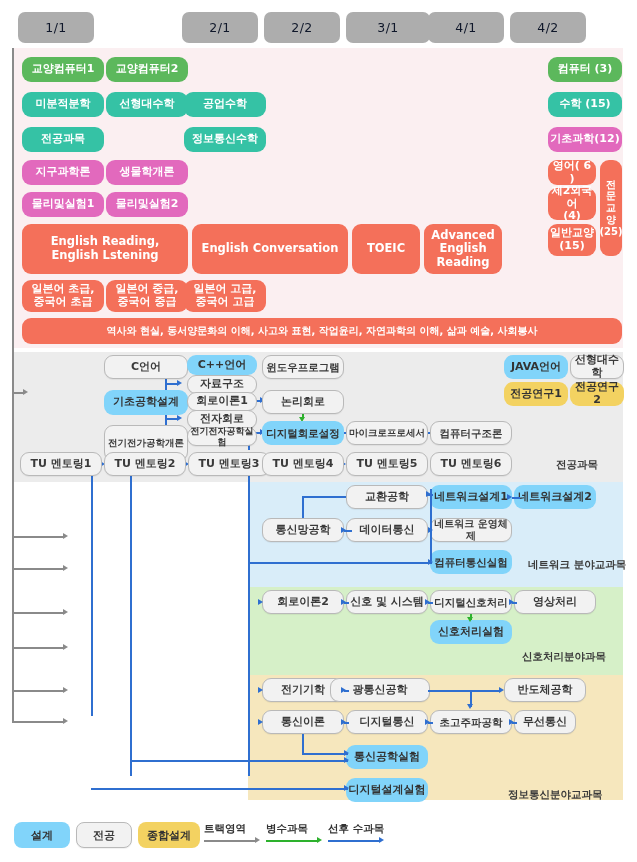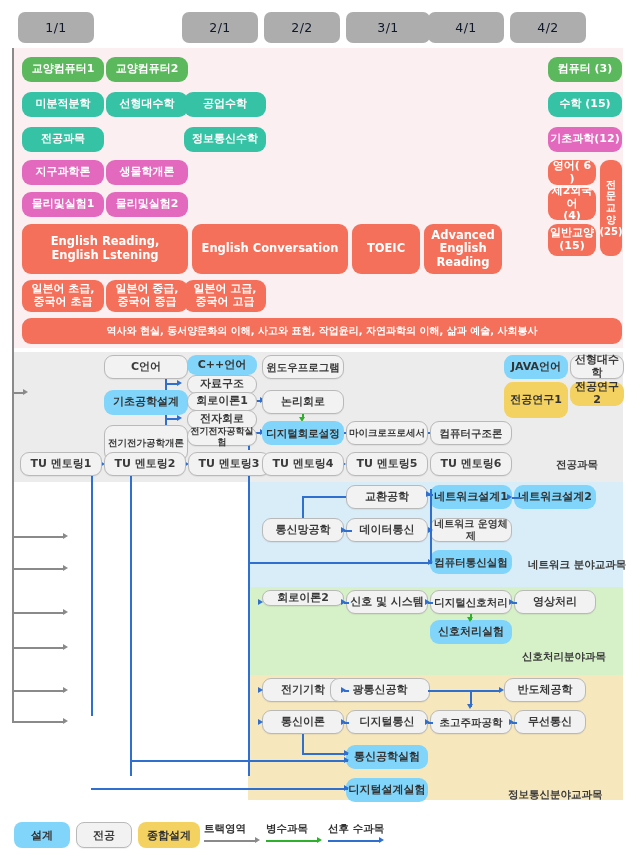--- a/index.html
+++ b/index.html
@@ -224,21 +224,21 @@
   <div class="abs box b-plain" style="left:187px;top:392px;width:70px;height:19px;">회로이론1</div>
   <div class="abs box b-plain" style="left:262px;top:390px;width:82px;height:24px;">논리회로</div>
   <div class="abs box b-plain" style="left:187px;top:410px;width:70px;height:19px;">전자회로</div>
   <div class="abs box b-plain" style="left:104px;top:425px;width:84px;height:36px;font-size:9.5px;">전기전가공학개론</div>
   <div class="abs box b-plain" style="left:187px;top:427px;width:70px;height:19px;font-size:9px;">전기전자공학실험</div>
   <div class="abs box b-design" style="left:262px;top:421px;width:82px;height:24px;font-size:10.5px;">디지털회로설정</div>
   <div class="abs box b-plain" style="left:346px;top:421px;width:82px;height:24px;font-size:9.5px;">마이크로프로세서</div>
   <div class="abs box b-plain" style="left:430px;top:421px;width:82px;height:24px;font-size:10.5px;">컴퓨터구조론</div>
   <div class="abs box b-design" style="left:504px;top:355px;width:64px;height:24px;">JAVA언어</div>
   <div class="abs box b-plain" style="left:570px;top:355px;width:54px;height:24px;">선형대수학</div>
-  <div class="abs box b-capstone" style="left:504px;top:382px;width:64px;height:36px;">전공연구1</div>
+  <div class="abs box b-capstone" style="left:504px;top:382px;width:64px;height:24px;">전공연구1</div>
   <div class="abs box b-capstone" style="left:570px;top:382px;width:54px;height:24px;">전공연구2</div>
 
   <div class="abs box b-plain" style="left:20px;top:452px;width:82px;height:24px;">TU 멘토링1</div>
   <div class="abs box b-plain" style="left:104px;top:452px;width:82px;height:24px;">TU 멘토링2</div>
   <div class="abs box b-plain" style="left:188px;top:452px;width:82px;height:24px;">TU 멘토링3</div>
   <div class="abs box b-plain" style="left:262px;top:452px;width:82px;height:24px;">TU 멘토링4</div>
   <div class="abs box b-plain" style="left:346px;top:452px;width:82px;height:24px;">TU 멘토링5</div>
   <div class="abs box b-plain" style="left:430px;top:452px;width:82px;height:24px;">TU 멘토링6</div>
 
   <div class="panel-label" style="left:556px;top:458px;">전공과목</div>
@@ -259,21 +259,21 @@
   <div class="arw arw-r" style="left:507px;top:494px;"></div>
   <div class="ln ln-h" style="left:344px;top:530px;width:8px;"></div>
   <div class="arw arw-r" style="left:341px;top:527px;"></div>
   <div class="ln ln-v" style="left:302px;top:496px;height:22px;"></div>
   <div class="ln ln-h" style="left:302px;top:496px;width:44px;"></div>
   <div class="ln ln-v" style="left:430px;top:489px;height:72px;"></div>
   <div class="arw arw-r" style="left:428px;top:527px;"></div>
   <div class="arw arw-r" style="left:428px;top:559px;"></div>
   <div class="ln ln-h" style="left:248px;top:562px;width:184px;"></div>
 
-  <div class="abs box b-plain" style="left:262px;top:590px;width:82px;height:16px;">회로이론2</div>
+  <div class="abs box b-plain" style="left:262px;top:590px;width:82px;height:24px;">회로이론2</div>
   <div class="abs box b-plain" style="left:346px;top:590px;width:82px;height:24px;">신호 및 시스템</div>
   <div class="abs box b-plain" style="left:430px;top:590px;width:82px;height:24px;font-size:10.5px;">디지털신호처리</div>
   <div class="abs box b-plain" style="left:514px;top:590px;width:82px;height:24px;">영상처리</div>
   <div class="abs box b-design" style="left:430px;top:620px;width:82px;height:24px;">신호처리실험</div>
 
   <div class="panel-label" style="left:522px;top:650px;">신호처리분야과목</div>
 
   <div class="arw arw-r" style="left:258px;top:599px;"></div>
   <div class="ln ln-h" style="left:344px;top:602px;width:5px;"></div>
   <div class="arw arw-r" style="left:341px;top:599px;"></div>
@@ -283,21 +283,21 @@
   <div class="arw arw-r" style="left:509px;top:599px;"></div>
   <div class="ln ln-green" style="left:470px;top:614px;width:1.6px;height:6px;"></div>
   <div class="arw arw-d-green" style="left:467px;top:617px;"></div>
 
   <div class="abs box b-plain" style="left:262px;top:678px;width:82px;height:24px;">전기기학</div>
   <div class="abs box b-plain" style="left:330px;top:678px;width:100px;height:24px;">광통신공학</div>
   <div class="abs box b-plain" style="left:504px;top:678px;width:82px;height:24px;">반도체공학</div>
   <div class="abs box b-plain" style="left:262px;top:710px;width:82px;height:24px;">통신이론</div>
   <div class="abs box b-plain" style="left:346px;top:710px;width:82px;height:24px;">디지털통신</div>
   <div class="abs box b-plain" style="left:430px;top:710px;width:82px;height:24px;font-size:10.5px;">초고주파공학</div>
-  <div class="abs box b-plain" style="left:514px;top:710px;width:72px;height:24px;">무선통신</div>
+  <div class="abs box b-plain" style="left:514px;top:710px;width:62px;height:24px;">무선통신</div>
   <div class="abs box b-design" style="left:346px;top:745px;width:82px;height:24px;">통신공학실험</div>
   <div class="abs box b-design" style="left:346px;top:778px;width:82px;height:24px;">디지털설계실험</div>
 
   <div class="panel-label" style="left:508px;top:788px;">정보통신분야교과목</div>
 
   <div class="arw arw-r" style="left:258px;top:687px;"></div>
   <div class="ln ln-h" style="left:344px;top:690px;width:5px;"></div>
   <div class="arw arw-r" style="left:341px;top:687px;"></div>
   <div class="ln ln-h" style="left:428px;top:690px;width:72px;"></div>
   <div class="arw arw-r" style="left:499px;top:687px;"></div>

